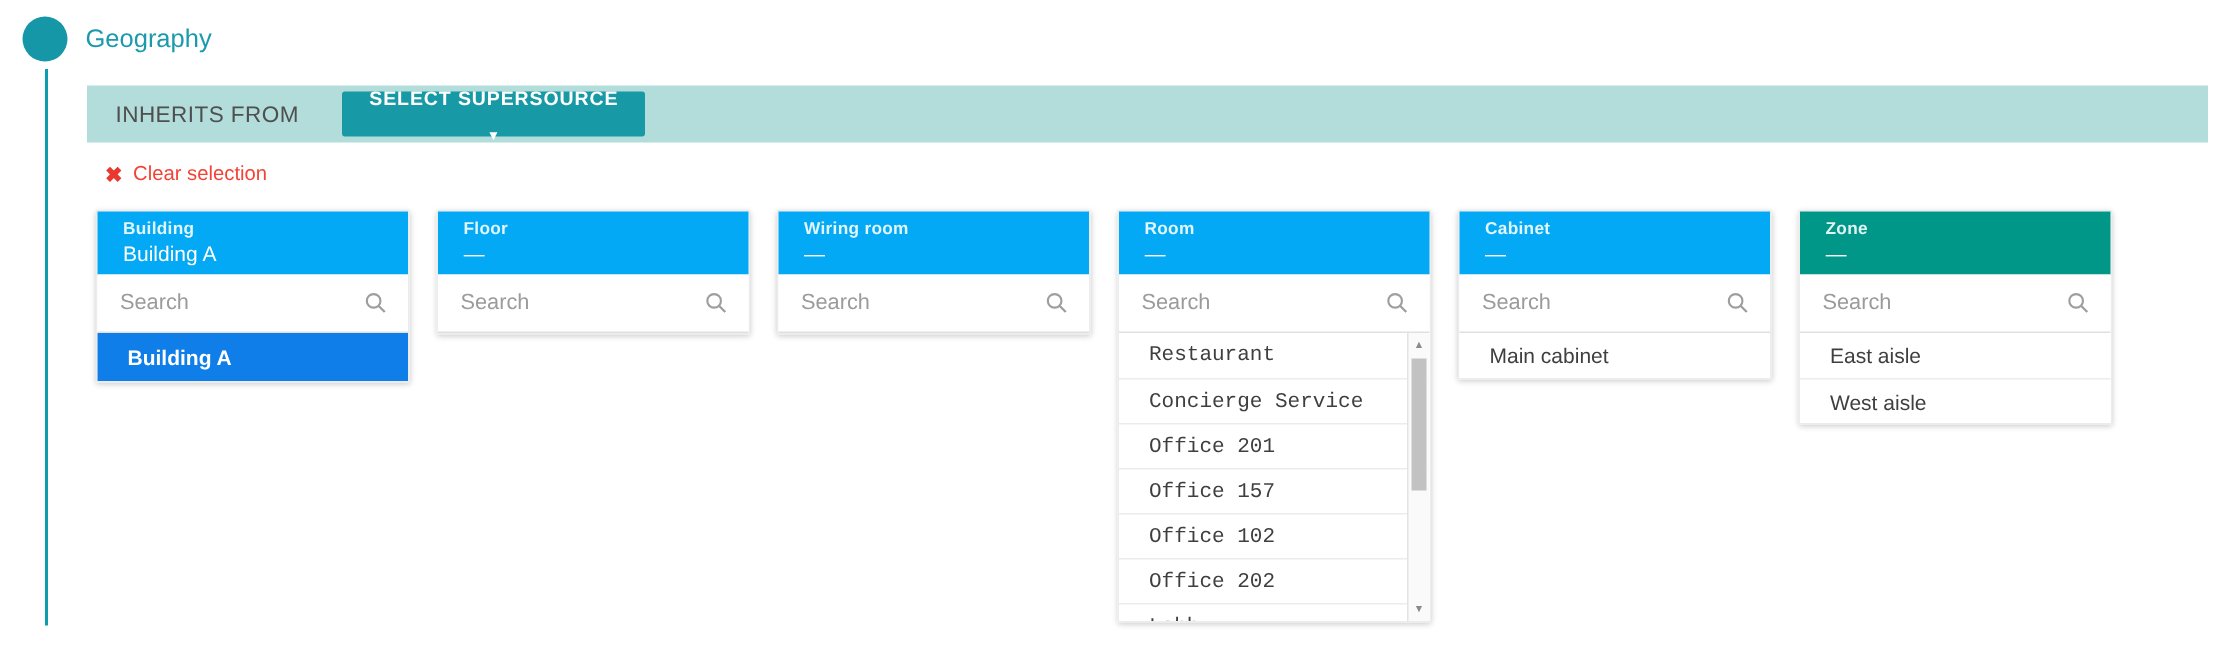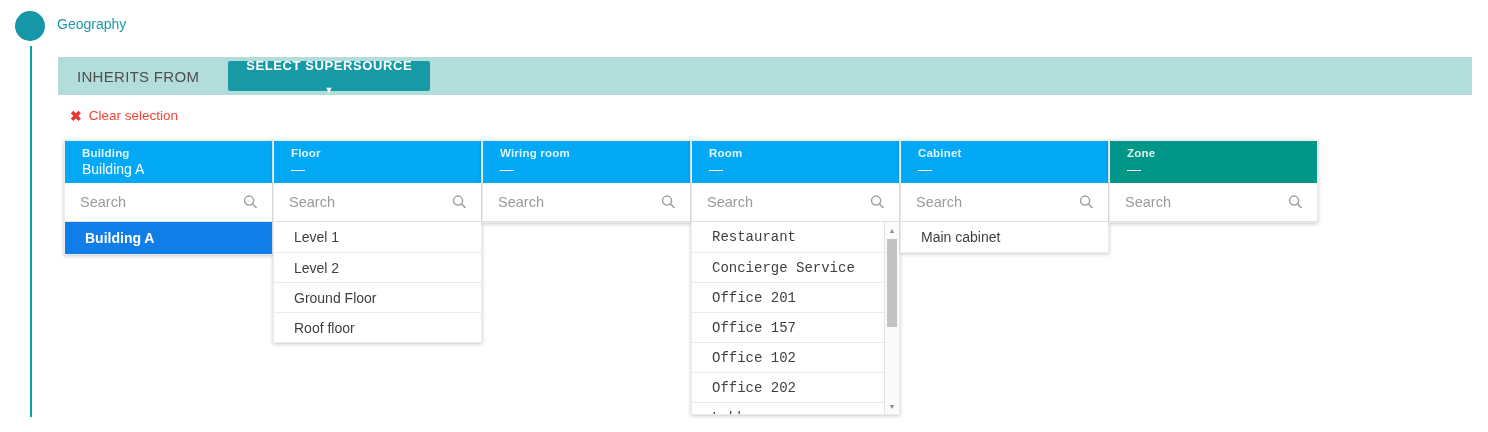--- a/index.html
+++ b/index.html
@@ -5,39 +5,39 @@
   html,body{margin:0;padding:0;}
   body{
     width:1488px;height:432px;position:relative;overflow:hidden;
     background:#ffffff;
     font-family:"Liberation Sans", sans-serif;
     -webkit-font-smoothing:antialiased;
   }
   
   .logo-circle{position:absolute;left:15px;top:11px;width:30px;height:30px;border-radius:50%;
     background:var(--accent-teal,#1697A8);}
-  .page-title{position:absolute;left:57px;top:16px;font-size:14px;color:var(--title-teal,#1A9AAB);}
+  .page-title{position:absolute;left:57px;top:16px;font-size:17px;color:var(--title-teal,#1A9AAB);}
   .v-line{position:absolute;left:30px;top:46px;width:2px;height:371px;background:var(--line-teal,#0C9DAE);}
 
   
   .inherits-bar{position:absolute;left:58px;top:57px;right:16px;height:38px;
     background:var(--bar-teal,#B2DDDA);display:flex;align-items:center;}
   .inherits-label{margin-left:19px;font-size:15px;color:#4F4F4F;letter-spacing:.3px;}
   .supersource-btn{margin-left:29px;width:202px;height:30px;border:none;border-radius:2px;
     background:var(--button-teal,#189AA6);color:#fff;font-family:inherit;font-size:13px;font-weight:bold;
     letter-spacing:.6px;display:flex;align-items:center;justify-content:center;gap:13px;cursor:pointer;flex-direction:column;}
   .caret{font-size:9px;line-height:1;}
 
   
   .clear-row{position:absolute;left:70px;top:108px;display:flex;align-items:center;gap:7px;
     color:var(--clear-red,#F44336);font-size:13.5px;cursor:pointer;}
   .clear-x{font-weight:bold;font-size:14px;line-height:1;color:#E8382F;}
 
   
-  #columns{position:absolute;left:64px;top:140px;display:flex;align-items:flex-start;}
+  #columns{position:absolute;left:64px;top:140px;display:flex;gap:18px;align-items:flex-start;}
   .column{width:209px;background:#fff;box-sizing:border-box;
     border:1px solid #ececec;box-shadow:0 1px 4px rgba(0,0,0,.22);}
   .col-header{height:42px;box-sizing:border-box;padding:6px 10px 0 17px;color:#fff;}
   .col-title{font-size:11.5px;font-weight:bold;color:rgba(255,255,255,.88);letter-spacing:.2px;}
   .col-value{font-size:14px;font-weight:500;margin-top:2px;color:#fff;
     white-space:nowrap;overflow:hidden;}
   .col-search{height:39px;position:relative;border-bottom:1px solid #e0e0e0;box-sizing:border-box;background:#fff;}
   .search-input{width:100%;height:100%;border:none;outline:none;box-sizing:border-box;
     padding:0 38px 0 15px;font-size:14.5px;color:#424242;font-family:inherit;background:transparent;}
   .search-input::placeholder{color:#9b9b9b;}
@@ -97,26 +97,20 @@
     </div>
     <div class="column">
       <div class="col-header" style="background: rgb(3, 169, 244);">
         <div class="col-title">Floor</div>
         <div class="col-value">—</div>
       </div>
       <div class="col-search"><input class="search-input" placeholder="Search" style=""><span class="search-icon"><svg width="17" height="17" viewBox="0 0 24 24">
             <circle cx="10" cy="10" r="6.4" fill="none" stroke="#9e9e9e" stroke-width="2"></circle>
             <line x1="14.8" y1="14.8" x2="20.5" y2="20.5" stroke="#9e9e9e" stroke-width="2.2"></line>
           </svg></span></div>
-      <div class="col-list">
-        <div class="item">Level 1</div>
-        <div class="item">Level 2</div>
-        <div class="item">Ground Floor</div>
-        <div class="item">Roof floor</div>
-      </div>
     </div>
     <div class="column">
       <div class="col-header" style="background: rgb(3, 169, 244);">
         <div class="col-title">Wiring room</div>
         <div class="col-value">—</div>
       </div>
       <div class="col-search"><input class="search-input" placeholder="Search" style=""><span class="search-icon"><svg width="17" height="17" viewBox="0 0 24 24">
             <circle cx="10" cy="10" r="6.4" fill="none" stroke="#9e9e9e" stroke-width="2"></circle>
             <line x1="14.8" y1="14.8" x2="20.5" y2="20.5" stroke="#9e9e9e" stroke-width="2.2"></line>
           </svg></span></div>
@@ -160,14 +154,18 @@
     </div>
     <div class="column">
       <div class="col-header" style="background: rgb(0, 150, 136);">
         <div class="col-title">Zone</div>
         <div class="col-value">—</div>
       </div>
       <div class="col-search"><input class="search-input" placeholder="Search" style=""><span class="search-icon"><svg width="17" height="17" viewBox="0 0 24 24">
             <circle cx="10" cy="10" r="6.4" fill="none" stroke="#9e9e9e" stroke-width="2"></circle>
             <line x1="14.8" y1="14.8" x2="20.5" y2="20.5" stroke="#9e9e9e" stroke-width="2.2"></line>
           </svg></span></div>
+      <div class="col-list">
+        <div class="item">East aisle</div>
+        <div class="item">West aisle</div>
+      </div>
     </div>
   </div>
 
 </body></html>

